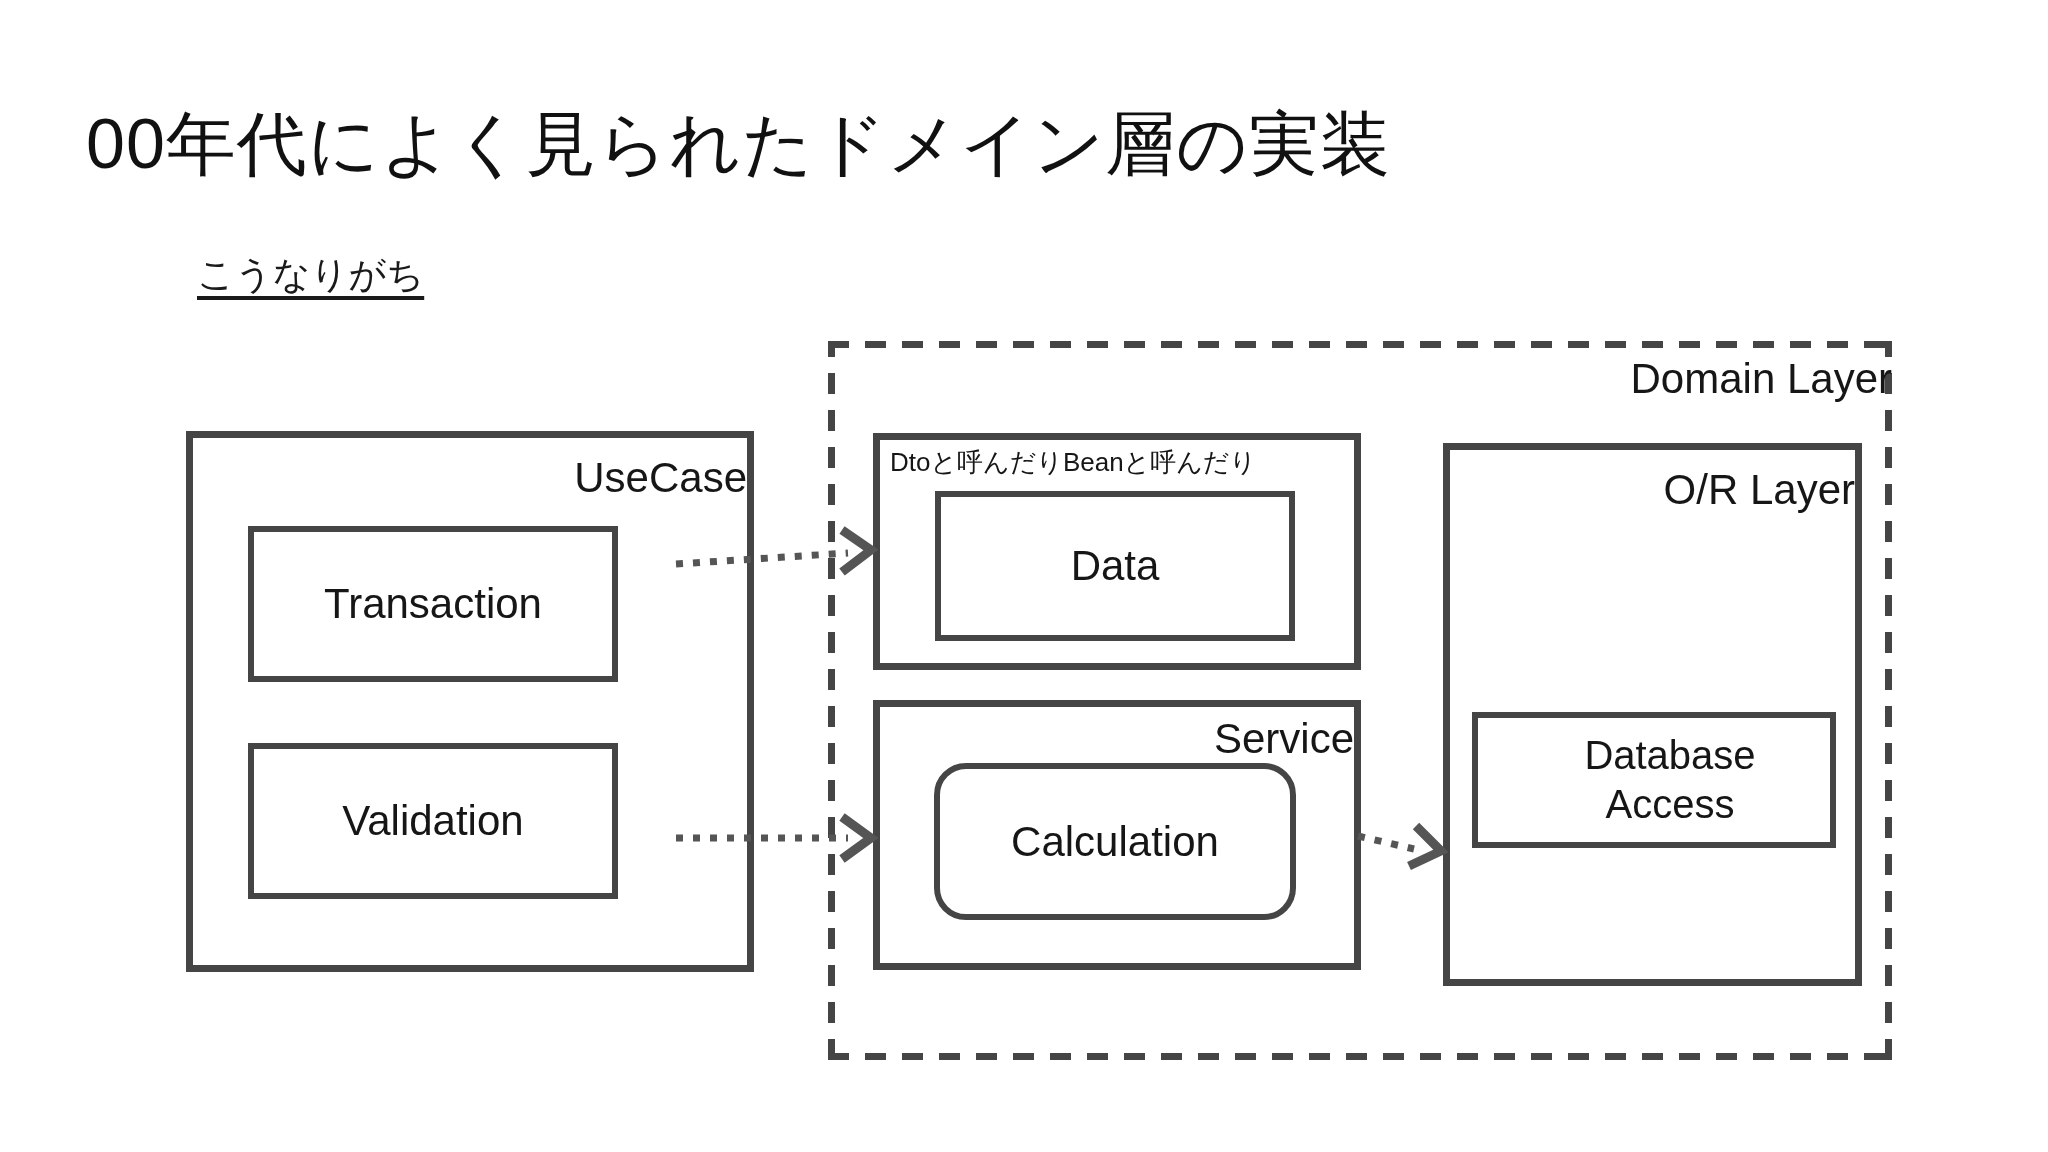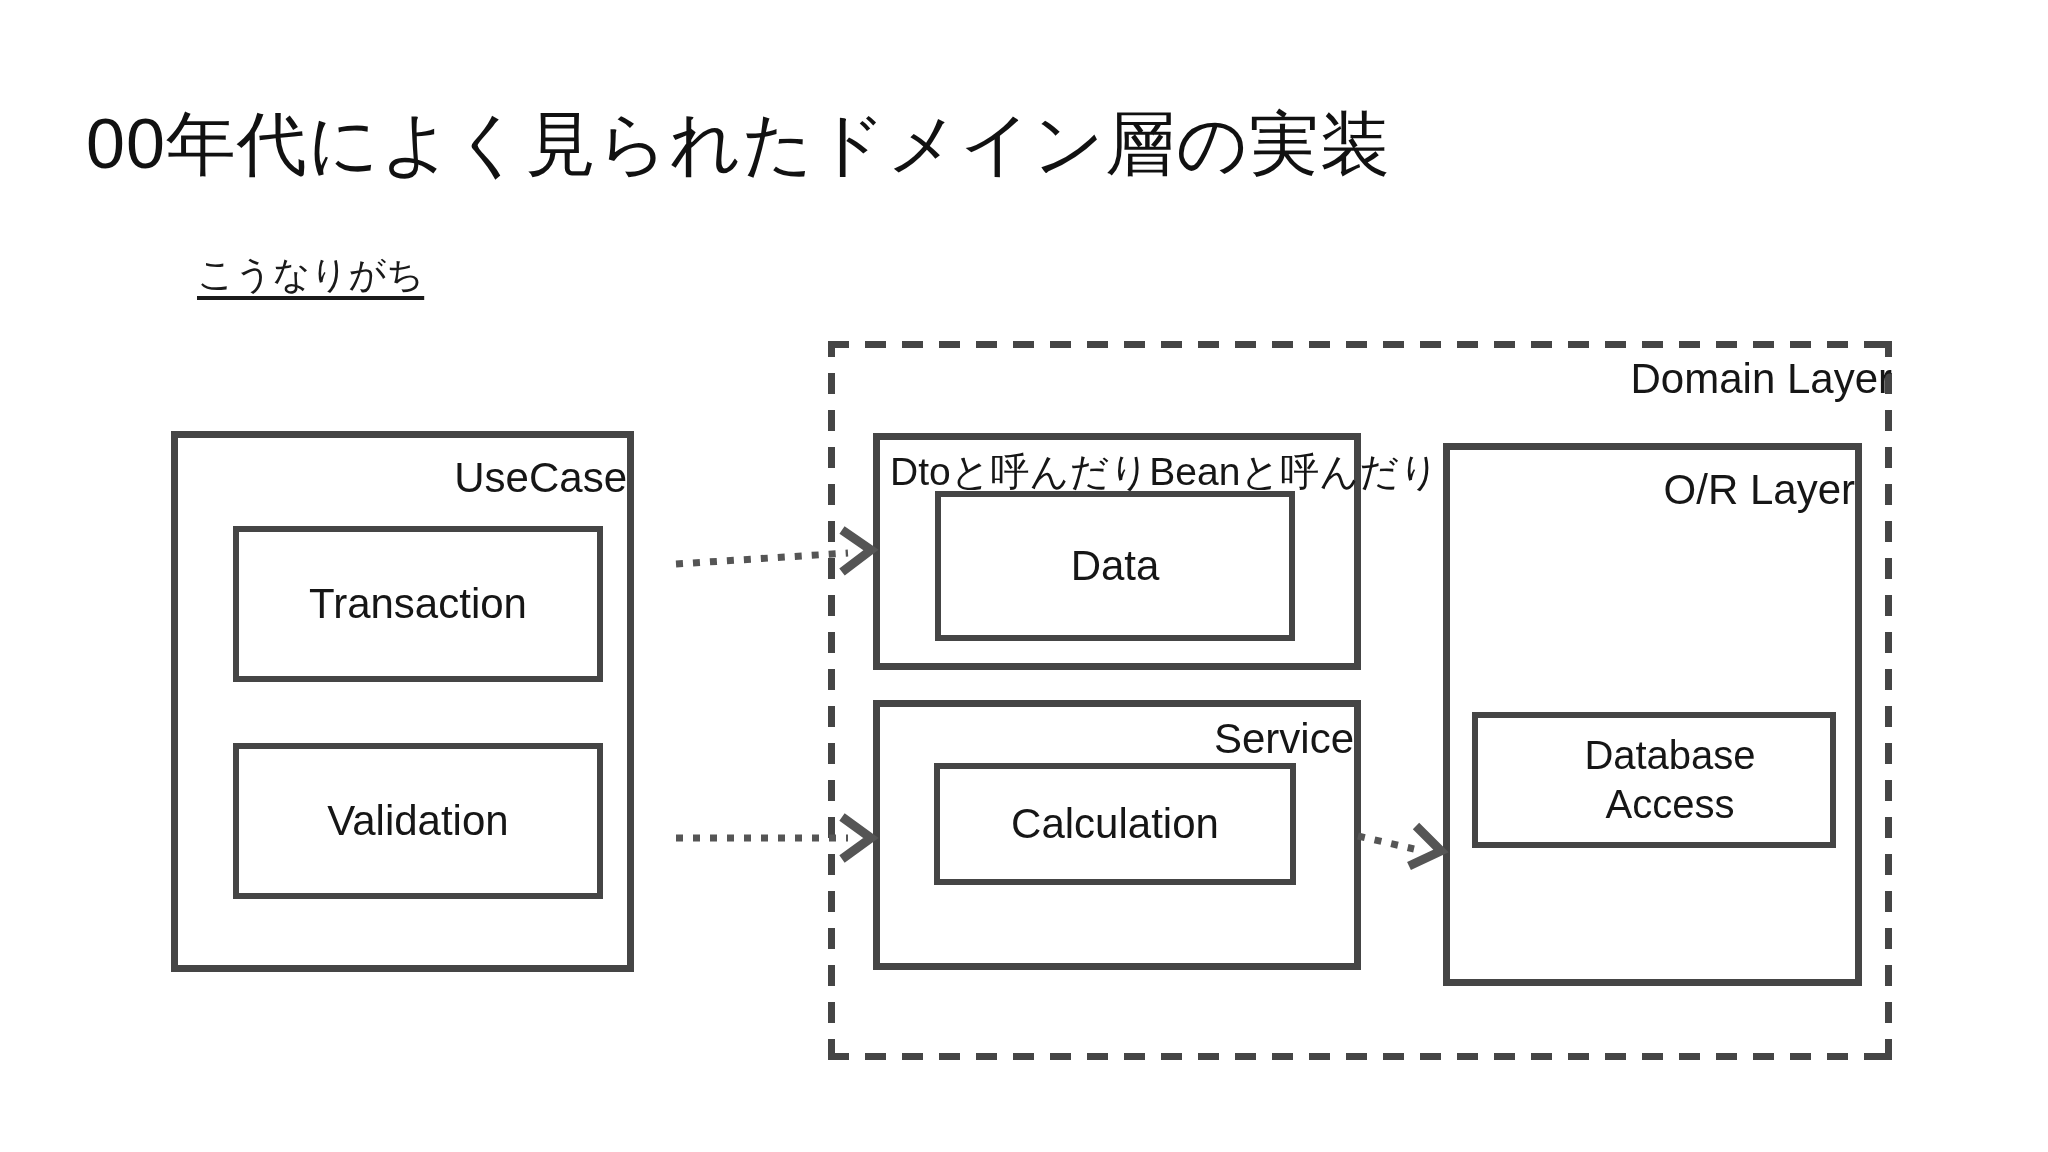--- a/index.html
+++ b/index.html
@@ -28,46 +28,46 @@
   .box{position:absolute;border:7px solid var(--bc);background:#fff;}
   .inner-box{position:absolute;border:6px solid var(--bc);background:#fff;
     display:flex;align-items:center;justify-content:center;}
   .box-label{
     position:absolute;left:0;right:0;text-align:right;
     font-size:42px;color:#161616;white-space:nowrap;
   }
   .cell-label{font-size:42px;color:#161616;text-align:center;}
 
   
-  .usecase{left:171px;top:431px;width:463px;height:541px;}
+  .usecase{left:186px;top:431px;width:568px;height:541px;}
   .usecase .box-label{top:16px;}
   .transaction{left:55px;top:88px;width:370px;height:156px;}
   .validation{left:55px;top:305px;width:370px;height:156px;}
 
   
   .domain{
     position:absolute;left:828px;top:341px;width:1064px;height:719px;
     background-image:
       repeating-linear-gradient(90deg,var(--bc) 0 21px,transparent 21px 37px),
       repeating-linear-gradient(90deg,var(--bc) 0 21px,transparent 21px 37px),
       repeating-linear-gradient(0deg,var(--bc) 0 21px,transparent 21px 37px),
       repeating-linear-gradient(0deg,var(--bc) 0 21px,transparent 21px 37px);
     background-size:100% 7px,100% 7px,7px 100%,7px 100%;
     background-position:0 0,0 100%,0 0,100% 0;
     background-repeat:no-repeat;
   }
   .domain>.box-label{top:14px;}
 
   .dto{left:45px;top:92px;width:488px;height:237px;}
-  .dto-note{position:absolute;left:10px;top:5px;font-size:39px;color:#161616;white-space:nowrap;}
+  .dto-note{position:absolute;left:10px;top:5px;font-size:26px;color:#161616;white-space:nowrap;}
   .data{left:55px;top:51px;width:360px;height:150px;}
 
   .service{left:45px;top:359px;width:488px;height:270px;}
   .service .box-label{top:8px;}
-  .calculation{left:54px;top:56px;width:362px;height:122px;}
+  .calculation{left:54px;top:56px;width:362px;height:157px;border-radius:32px;}
 
   .ormapper{left:615px;top:102px;width:419px;height:543px;}
   .ormapper .box-label{top:16px;}
   .database{left:22px;top:262px;width:364px;height:136px;padding-left:32px;}
   .database .cell-label{font-size:40px;line-height:1.22;white-space:pre-line;}
 
   .arrows{position:absolute;left:0;top:0;width:2048px;height:1152px;pointer-events:none;}
 </style>
 </head>
 <body>

